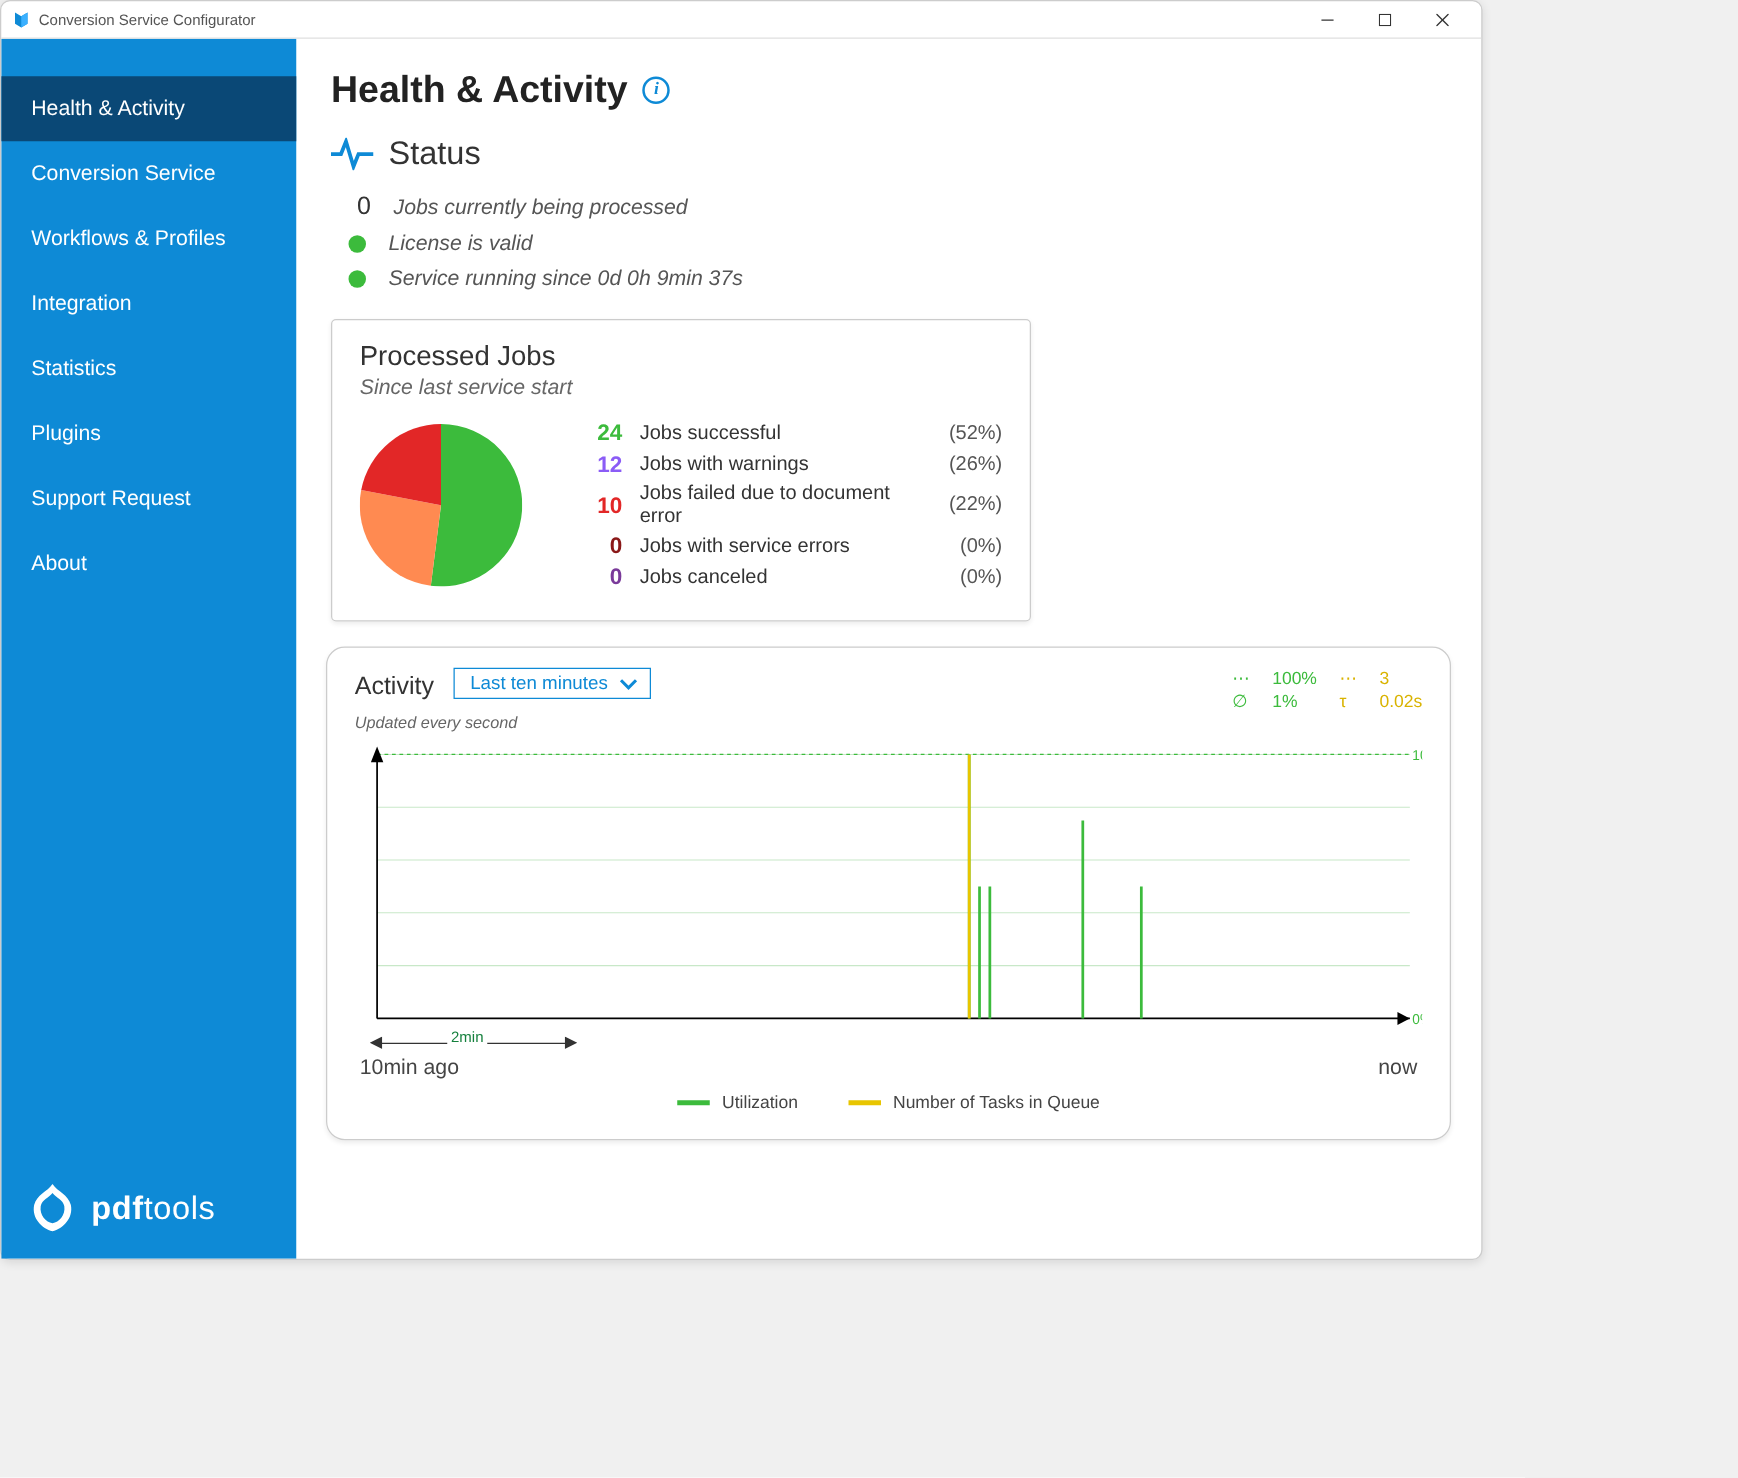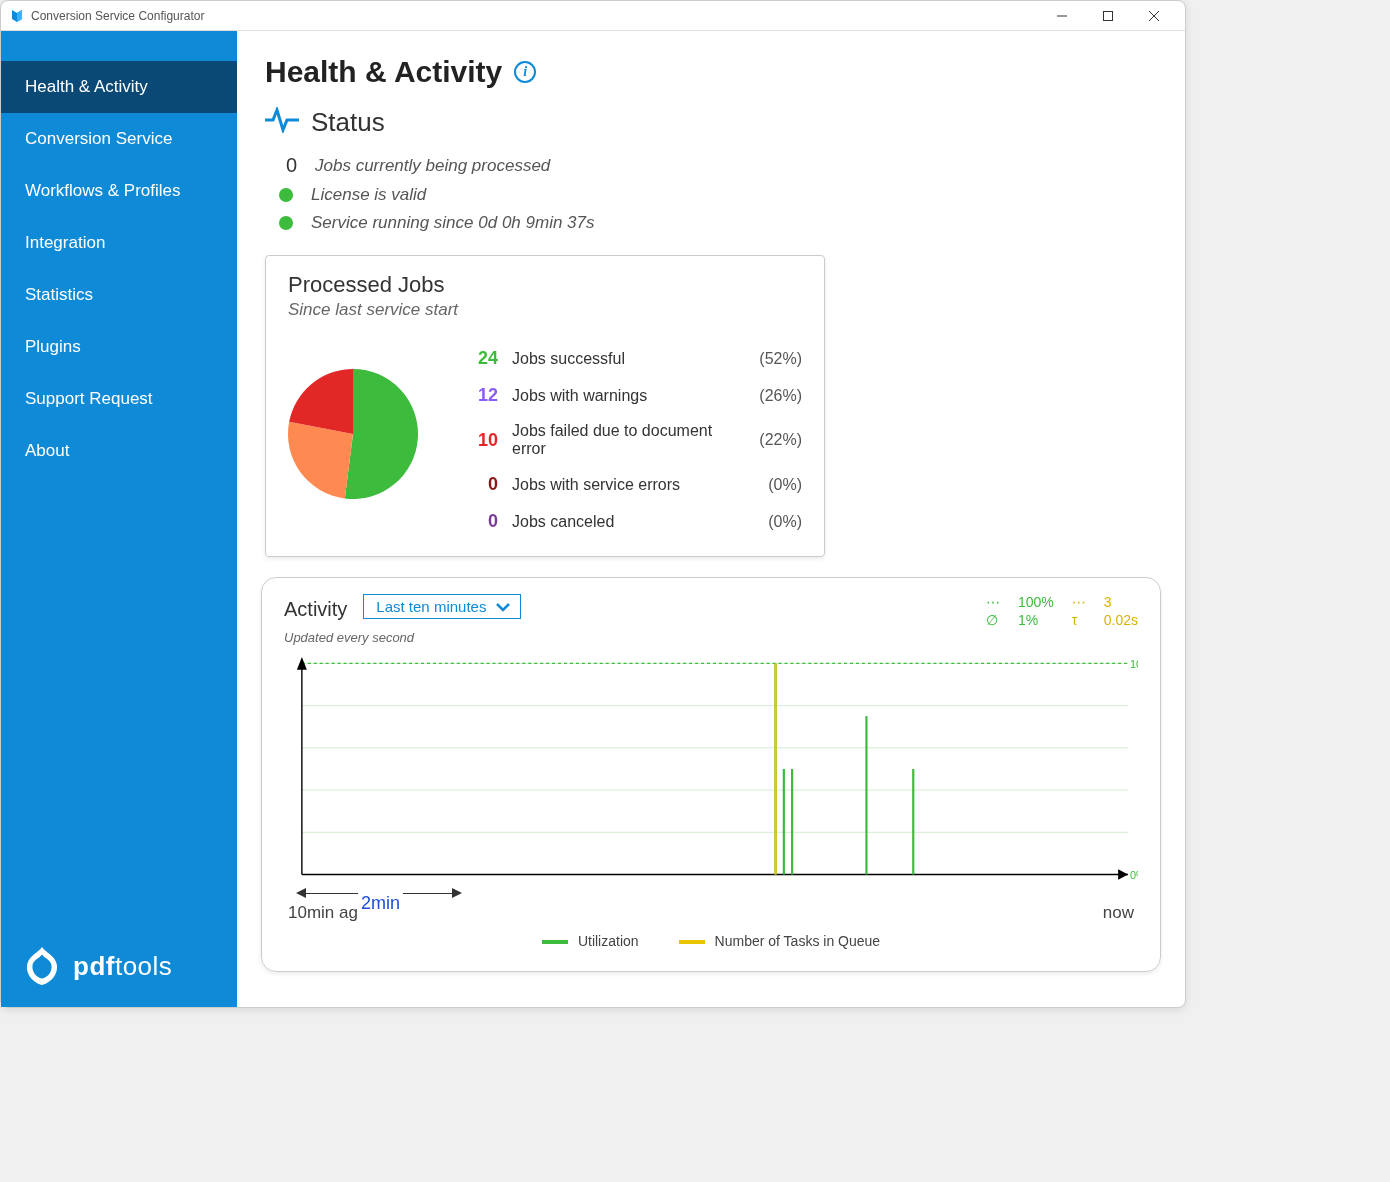--- a/index.html
+++ b/index.html
@@ -12,53 +12,53 @@
   .body { flex:1; display:flex; overflow:hidden; }
   .sidebar { width: 236px; background: #0e8ad6; color:#fff; display:flex; flex-direction:column; padding-top:30px; position:relative; }
   .sidebar-item { padding: 16px 24px; font-size: 17px; cursor:pointer; }
   .sidebar-item.active { background:#0a4876; }
   .sidebar-logo { position:absolute; bottom:20px; left:20px; display:flex; align-items:center; gap:10px; }
   .sidebar-logo .logotext { font-size:26px; font-weight:300; letter-spacing:0.5px;}
   .sidebar-logo .logotext b { font-weight:700; }
   .main { flex:1; padding: 10px 28px 20px 28px; overflow:auto; }
   h1 { font-size: 30px; font-weight:700; color:#222; display:flex; align-items:center; gap:12px; margin-bottom:18px; margin-top:14px;}
   .info-icon { width:22px; height:22px; border:2px solid #0e8ad6; border-radius:50%; color:#0e8ad6; display:inline-flex; align-items:center; justify-content:center; font-family: "Georgia", serif; font-style:italic; font-size:14px; font-weight:bold;}
-  .section-title { display:flex; align-items:flex-start; gap:12px; font-size:26px; color:#333; margin-bottom:12px;}
+  .section-title { display:flex; align-items:center; gap:12px; font-size:26px; color:#333; margin-bottom:12px;}
   .pulse-icon { color:#0e8ad6; }
   .status-list { padding-left:14px; margin-bottom:18px;}
   .status-row { display:flex; align-items:center; gap:18px; font-size:17px; font-style:italic; color:#555; padding:4px 0;}
   .status-row .count { width:18px; text-align:right; font-style:normal; font-size:20px; color:#333; font-weight:400;}
   .dot { width:14px; height:14px; border-radius:50%; background:#3cbb3c; flex-shrink:0;}
   .card { border:1px solid #ccc; border-radius:4px; padding:16px 22px 22px 22px; margin-bottom:20px; box-shadow:0 2px 4px rgba(0,0,0,0.08);}
   .card h2 { font-size:22px; color:#333; font-weight:400;}
   .card .sub { font-size:17px; font-style:italic; color:#666; margin-top:2px;}
   .jobs-body { display:flex; gap:50px; align-items:center; margin-top:14px;}
   .pie { width:130px; height:130px; }
   .jobs-table { flex:1; }
-  .jobs-table .jrow { display:flex; align-items:center; font-size:16px; padding:2px 0; gap:14px;margin-top:12px;}
+  .jobs-table .jrow { display:flex; align-items:center; font-size:16px; padding:2px 0; gap:14px;}
   .jobs-table .jnum { width:30px; text-align:right; font-weight:600; font-size:18px;}
   .jobs-table .jlabel { flex:1; color:#333;}
   .jobs-table .jpct { color:#555; width:60px; text-align:right;}
   .c-green { color:#3cbb3c; } .c-orange { color:#8b5cf6; } .c-red { color:#e22727; } .c-darkred { color:#8a1818; } .c-purple { color:#7a3a9a; }
   .activity-wide { width: 900px; margin-left:-4px;border-radius:15px; }
   .activity-head { display:flex; align-items:flex-start; margin-bottom:4px;}
   .activity-title { font-size:20px; color:#333; margin-right:16px; line-height:30px;}
   .dropdown { border:1.5px solid #0e8ad6; color:#0e8ad6; padding:3px 10px 3px 12px; font-size:15px; display:flex; align-items:center; gap:10px; cursor:pointer; background:#fff;}
   .dropdown .chev { font-weight:bold; }
   .activity-meta { margin-left:auto; display:grid; grid-template-columns:auto auto auto auto; gap:2px 18px; font-size:14px;}
   .activity-meta .g { color:#3cbb3c;} .activity-meta .y { color:#d9b300;}
   .activity-sub { font-size:13px; font-style:italic; color:#666; margin-top:-2px; margin-bottom:10px;}
   .chart-box { position:relative; height:260px; margin-top:10px;}
   .chart-svg { width:100%; height:230px; }
   .chart-labels { display:flex; justify-content:space-between; font-size:17px; color:#444; padding:0 4px;}
   .time-scale { position:relative; height:18px; margin-left:14px; margin-top:-4px;}
   .time-scale .arrow-line { position:absolute; left:0; top:8px; width:160px; border-top:1.5px solid #333;}
   .time-scale .arL { position:absolute; left:-2px; top:3px; }
   .time-scale .arR { position:absolute; left:154px; top:3px; }
-  .time-scale .lbl { position:absolute; left:60px; top:-8px; font-size:18px; color:#1d4ed8; background:#fff; padding:16px 3px;}
+  .time-scale .lbl { position:absolute; left:60px; top:-8px; font-size:12px; color:#15803d; background:#fff; padding:4px 3px;}
   .legend { display:flex; gap:40px; justify-content:center; margin-top:18px; font-size:14px; color:#444;}
   .legend .sw { width:26px; height:4px; display:inline-block; vertical-align:middle; margin-right:10px;}
   .sw-green { background:#3cbb3c;} .sw-yellow { background:#e8c500;}
 </style>
 </head>
 <body>
 
 <div class="window">
   <div class="titlebar">
     <svg class="app-icon" viewBox="0 0 16 16">

